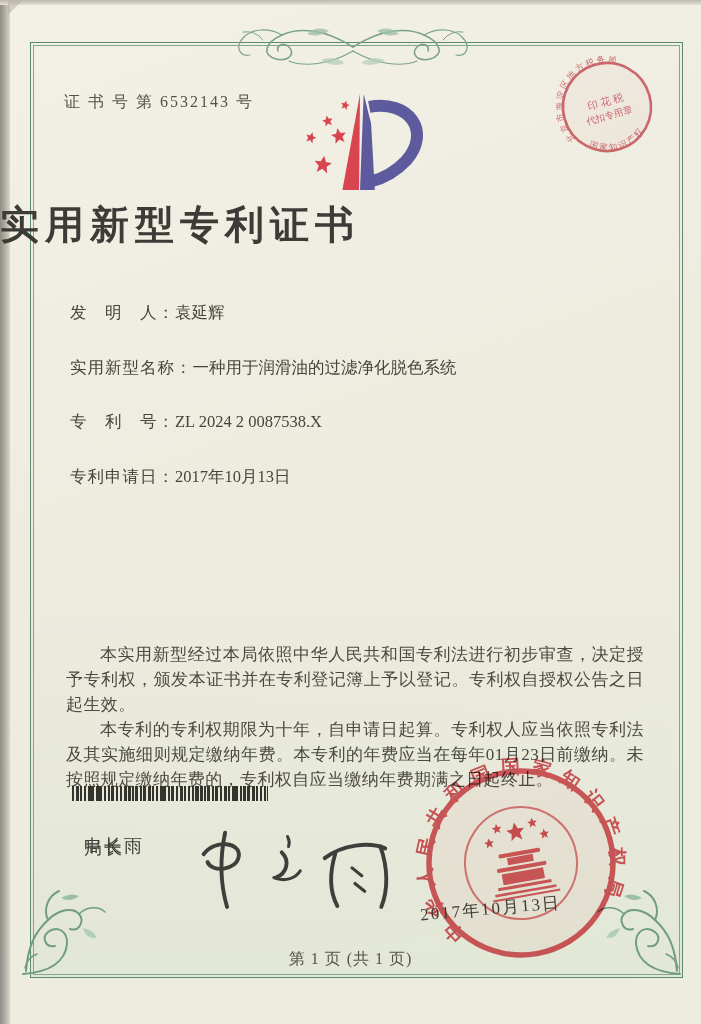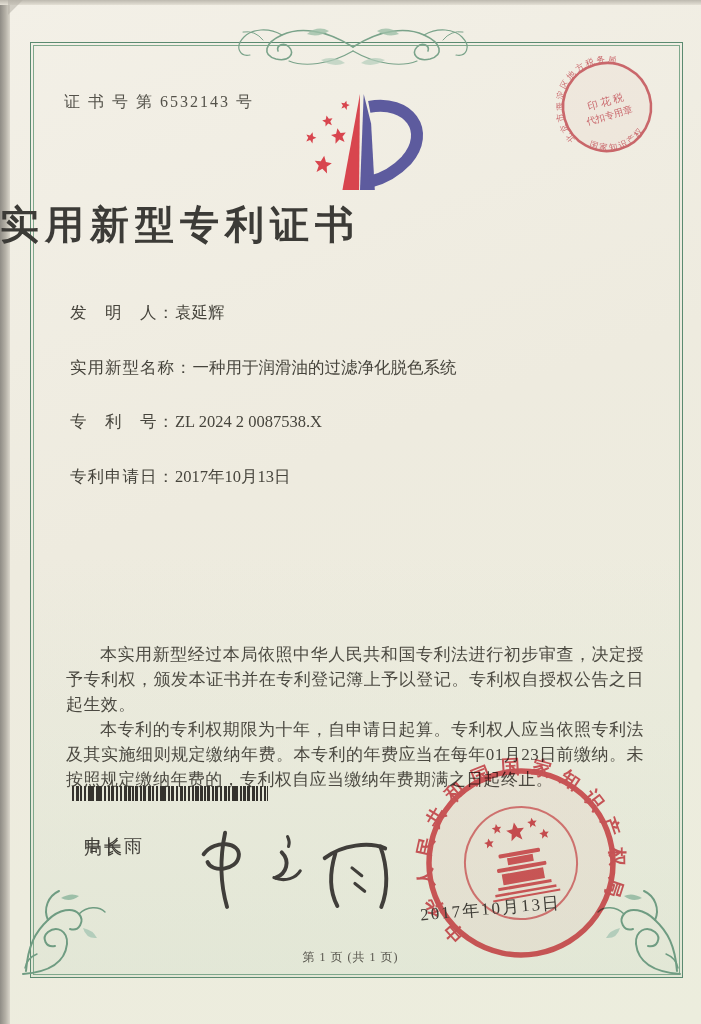--- a/index.html
+++ b/index.html
@@ -64,21 +64,21 @@
   .signature{position:absolute;left:188px;top:816px;}
   .seal{position:absolute;left:408px;top:756px;mix-blend-mode:multiply;opacity:.93;}
   .seal-date{
     position:absolute;left:420px;top:896px;width:170px;
     font-size:17px;color:#3d3b35;letter-spacing:2px;
     transform:rotate(-5deg);
   }
   .tax-stamp{position:absolute;left:556px;top:56px;mix-blend-mode:multiply;opacity:.85;}
   .footer{
     position:absolute;left:0;right:0;top:949px;text-align:center;
-    font-size:12px;color:#55534b;letter-spacing:1px;
+    font-size:16px;color:#55534b;letter-spacing:1px;
   }
   .ornament-top{position:absolute;left:203px;top:20px;}
   .flourish-bl{position:absolute;left:17px;top:884px;}
   .flourish-br{position:absolute;left:590px;top:884px;transform:scaleX(-1);}
   svg text{font-family:"Liberation Serif","DejaVu Serif",serif;}
 </style>
 </head>
 <body>
 
 <div class="paper">

